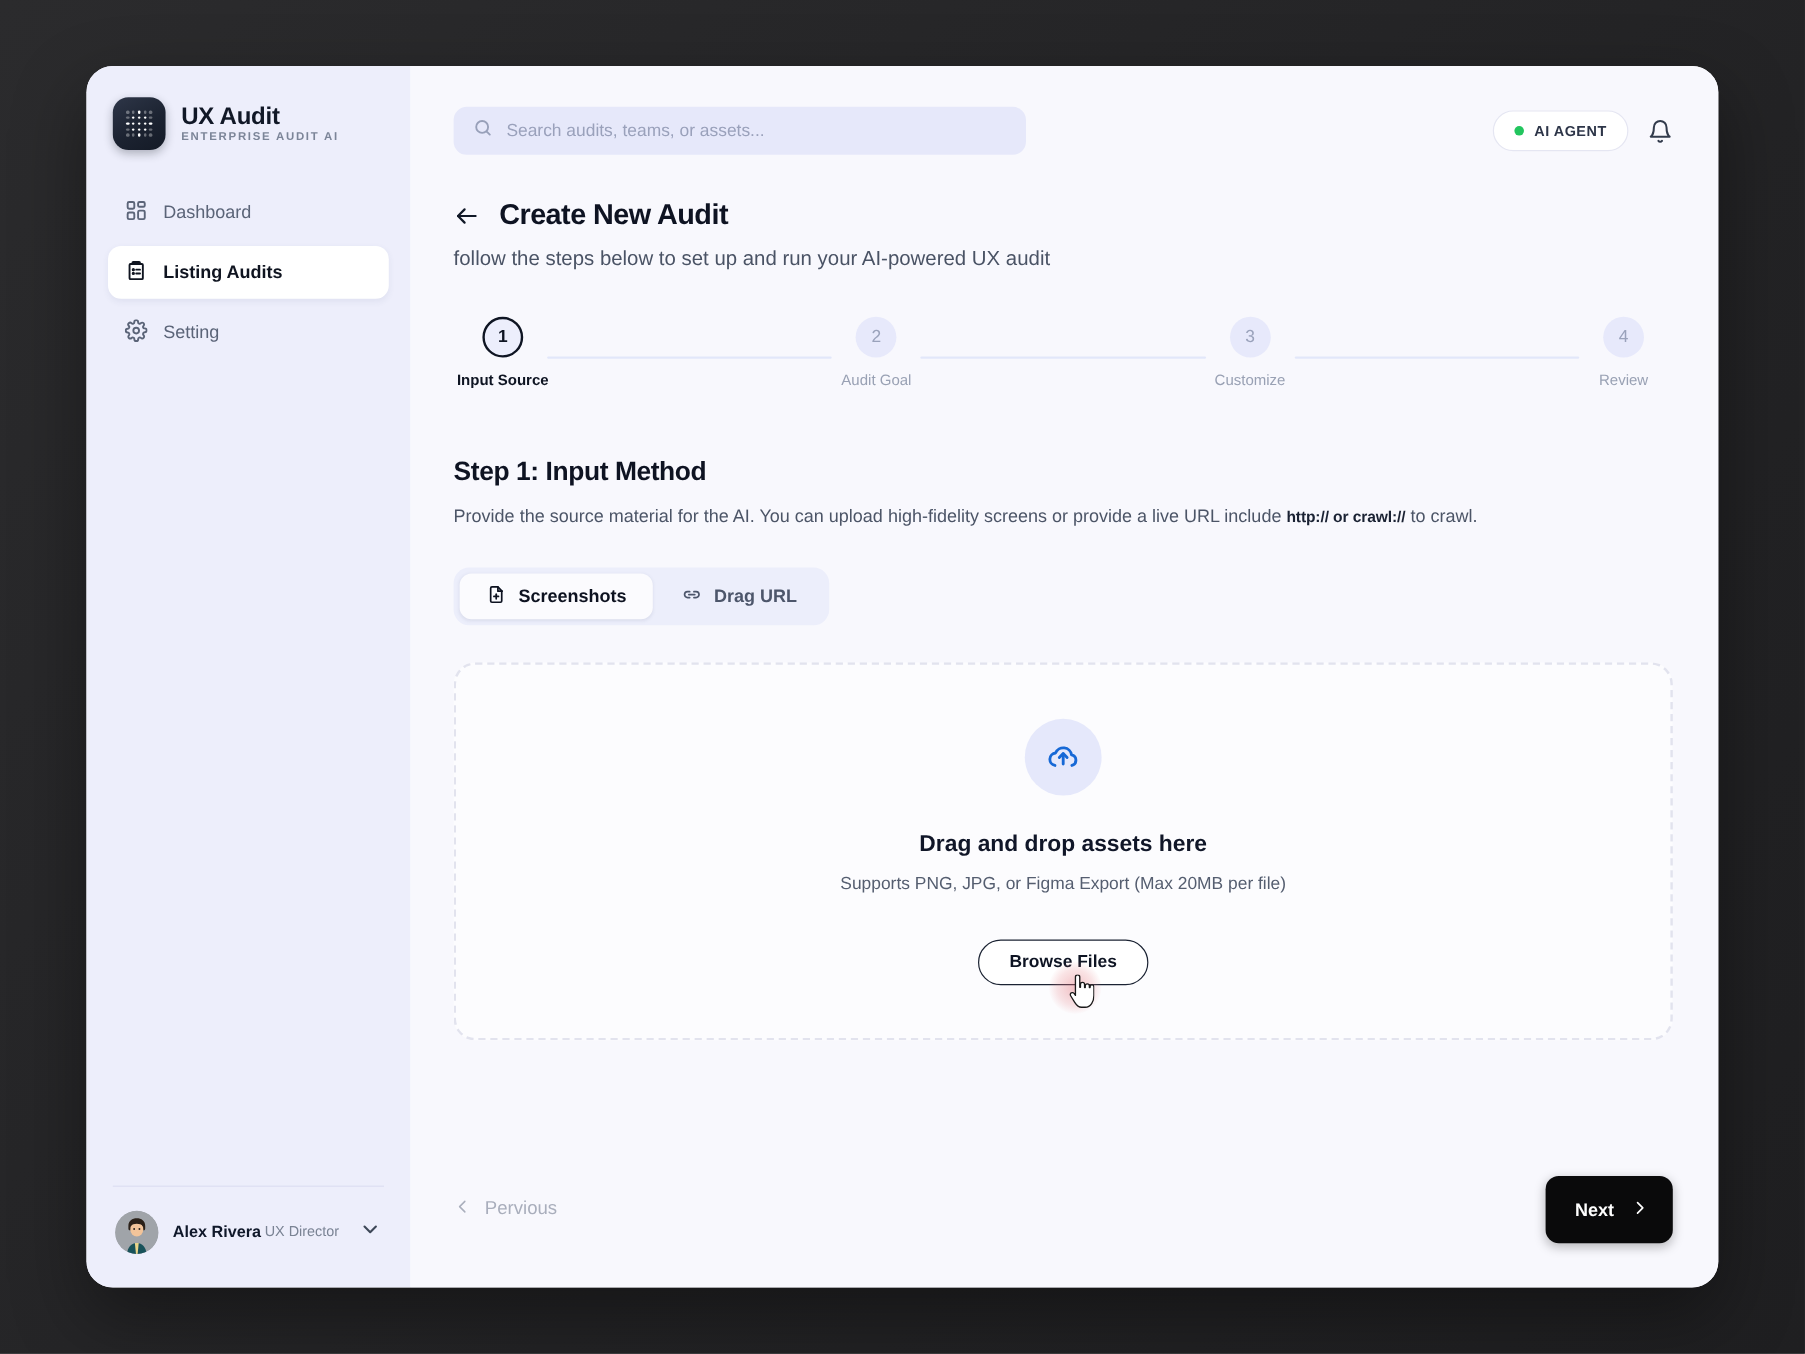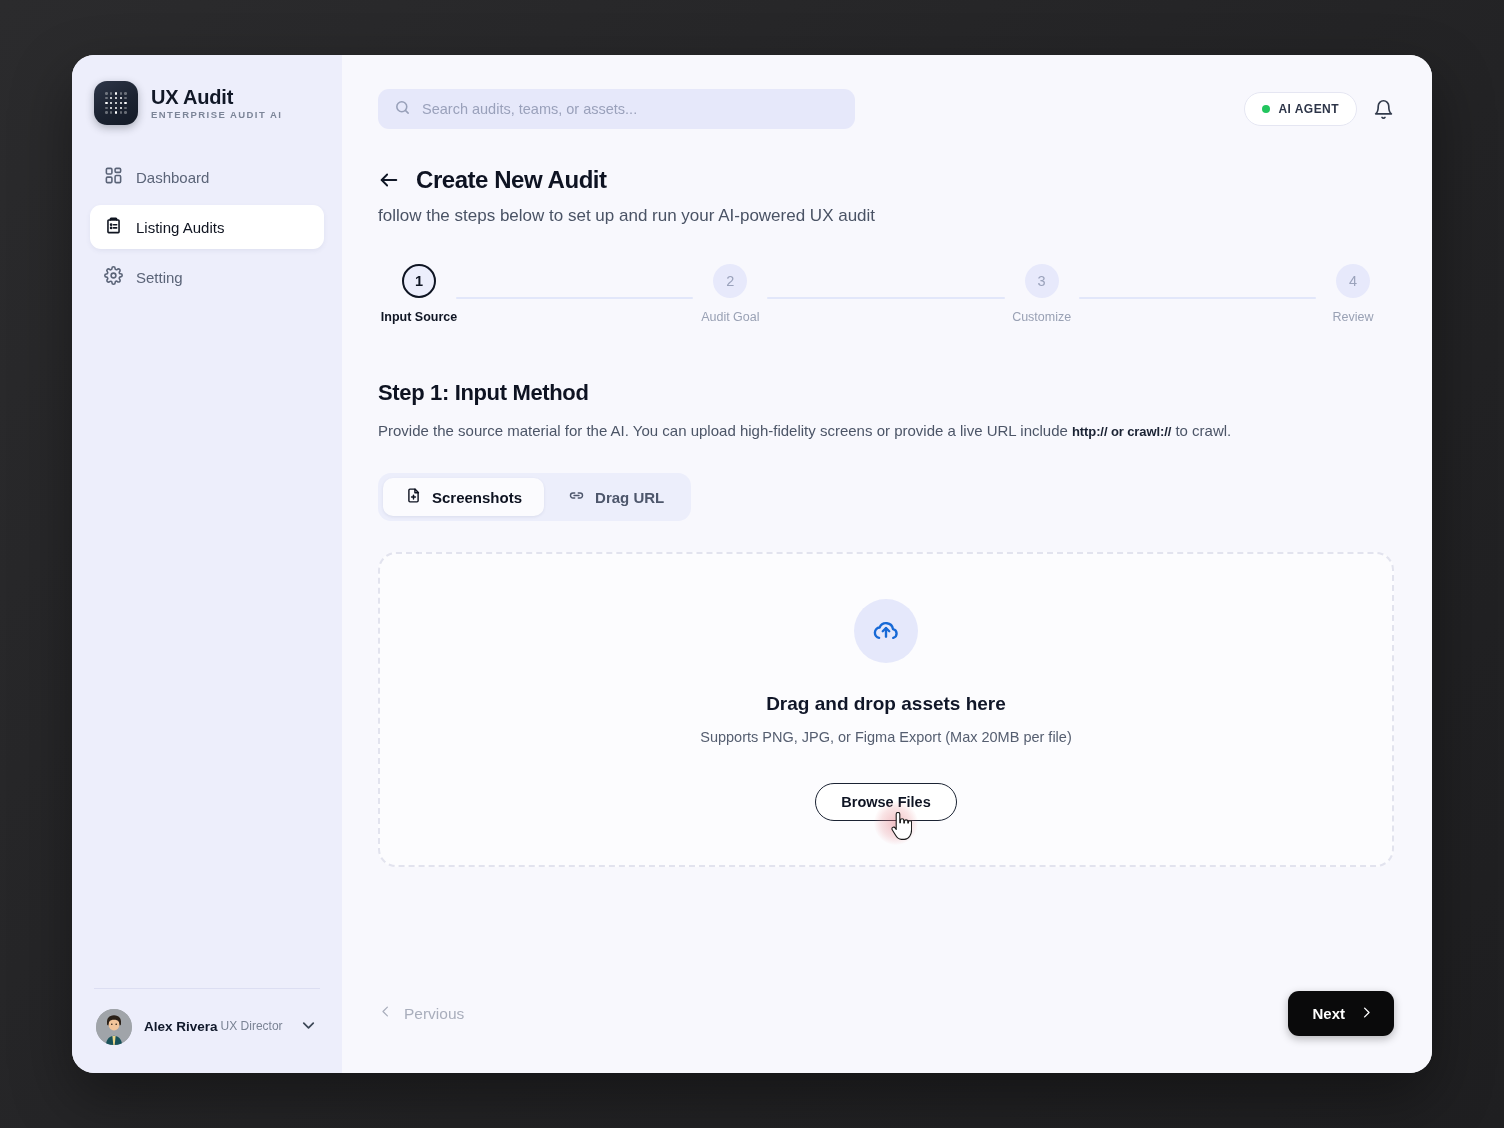--- a/index.html
+++ b/index.html
@@ -63,21 +63,21 @@
     border-radius: 11px;
     color: #5b6478;
     font-size: 15px;
     cursor: pointer;
     user-select: none;
   }
   .nav-item svg { flex: 0 0 19px; }
   .nav-item.active {
     background: #ffffff;
     color: #0f1420;
-    font-weight: 400;
+    font-weight: 700;
     box-shadow: 0 2px 5px rgba(60,70,110,.07);
   }
 
   .sidebar-spacer { flex: 1 1 auto; }
 
   .profile-wrap { padding: 0 18px 24px 18px; }
   .profile-divider { height: 1px; background: #dcdef2; margin: 0 4px 16px 4px; }
   .profile {
     display: flex; align-items: center; gap: 12px;
     padding: 4px 6px;
@@ -236,21 +236,21 @@
   }
   .prev-btn {
     display: flex; align-items: center; gap: 11px;
     background: none; border: none;
     font-family: inherit; font-size: 15.5px; color: #a9aebc;
     cursor: pointer; padding: 0;
   }
   .footer-spacer { flex: 1 1 auto; }
   .next-btn {
     display: flex; align-items: center; gap: 14px;
-    height: 45px; padding: 0 20px 0 24px;
+    height: 56px; padding: 0 20px 0 24px;
     background: #0a0a0b; color: #ffffff;
     border: none; border-radius: 11px;
     font-family: inherit; font-size: 15px; font-weight: 700;
     cursor: pointer;
     box-shadow: 0 3px 9px rgba(10,10,12,.28);
   }
 </style>
 </head>
 <body>
 

